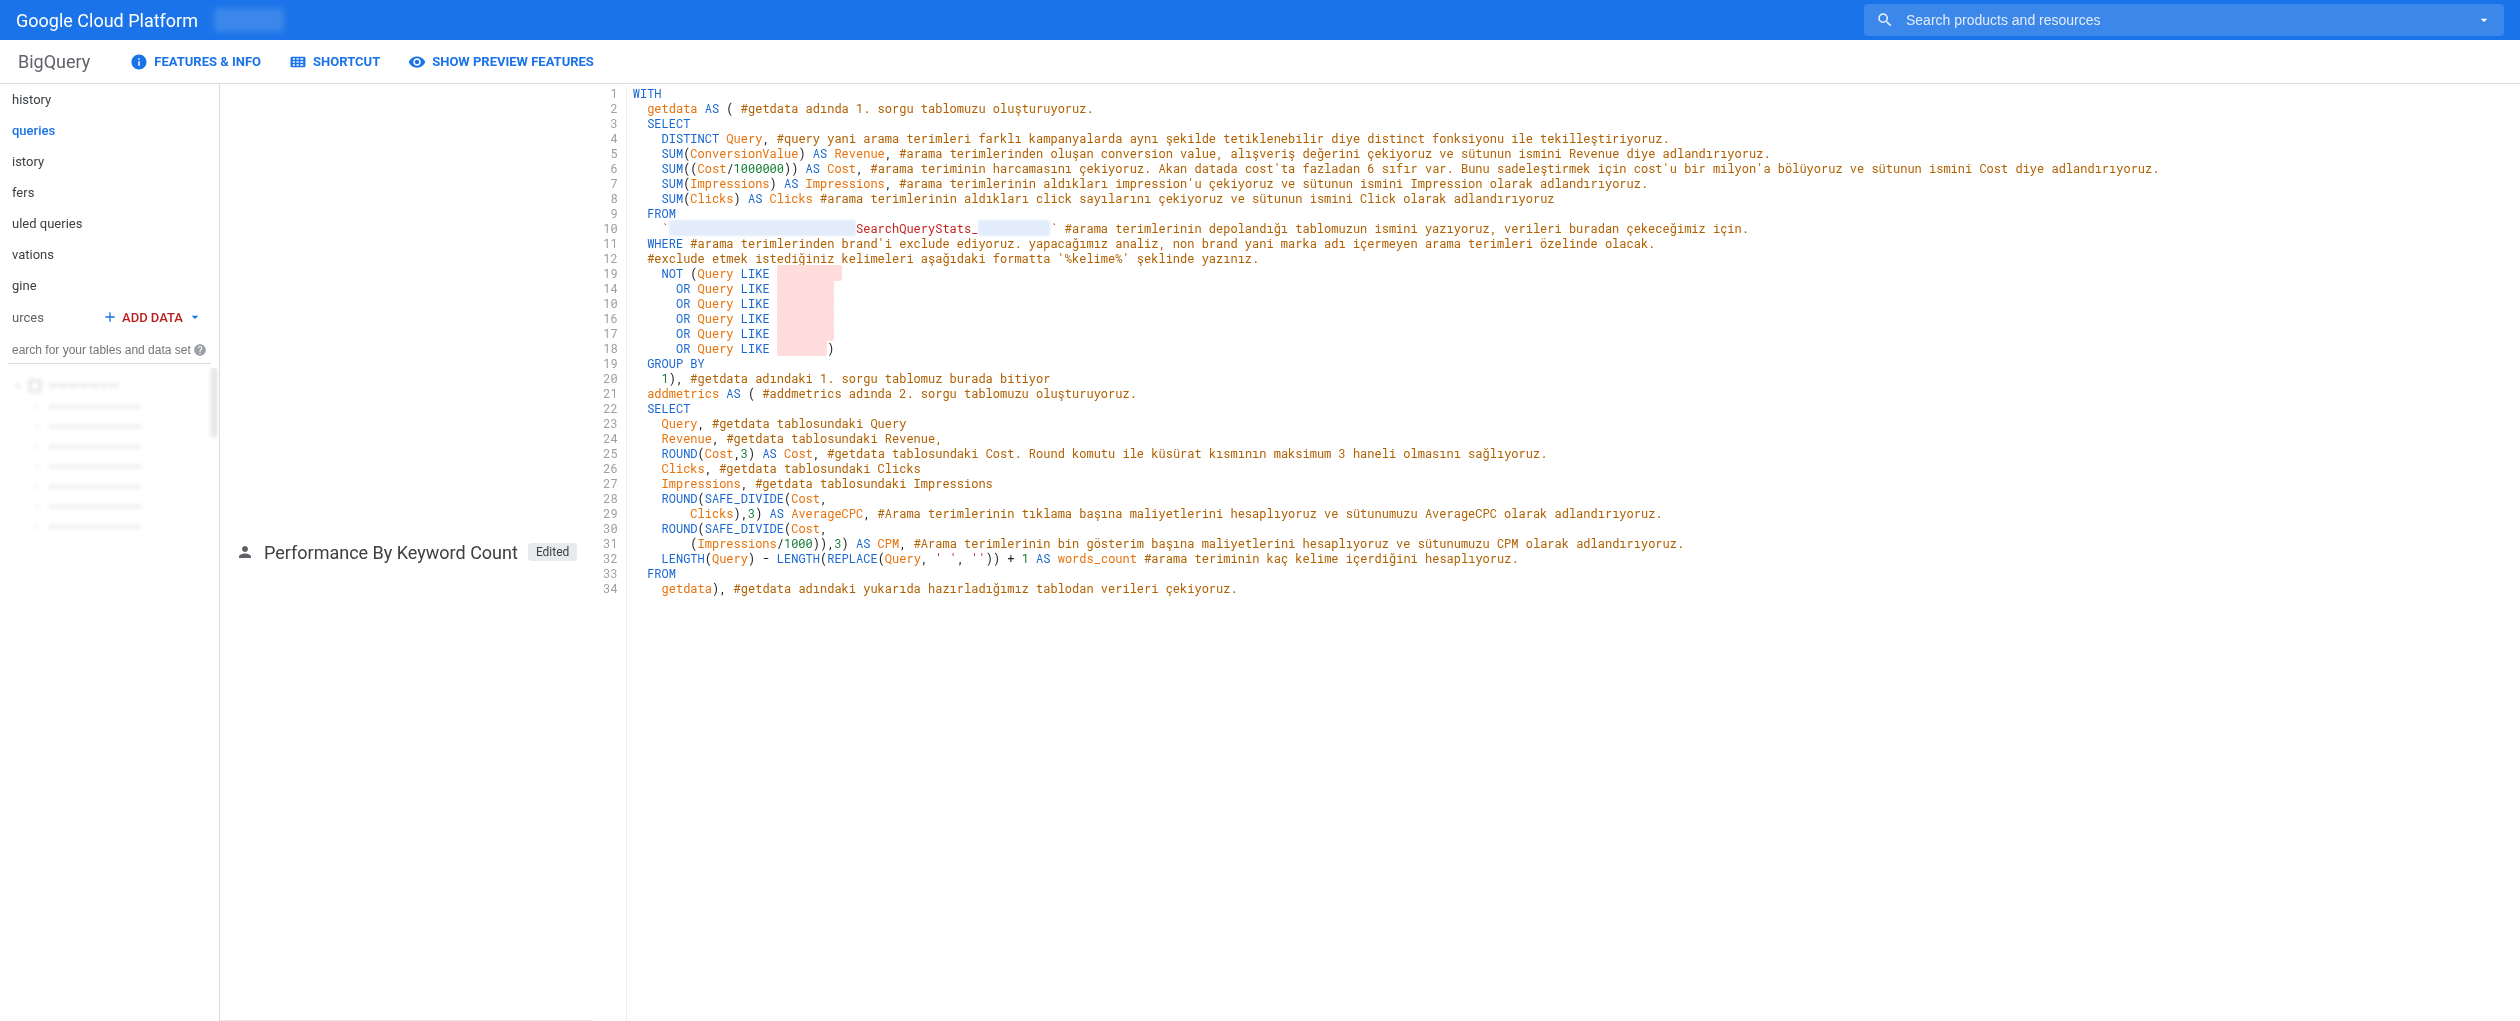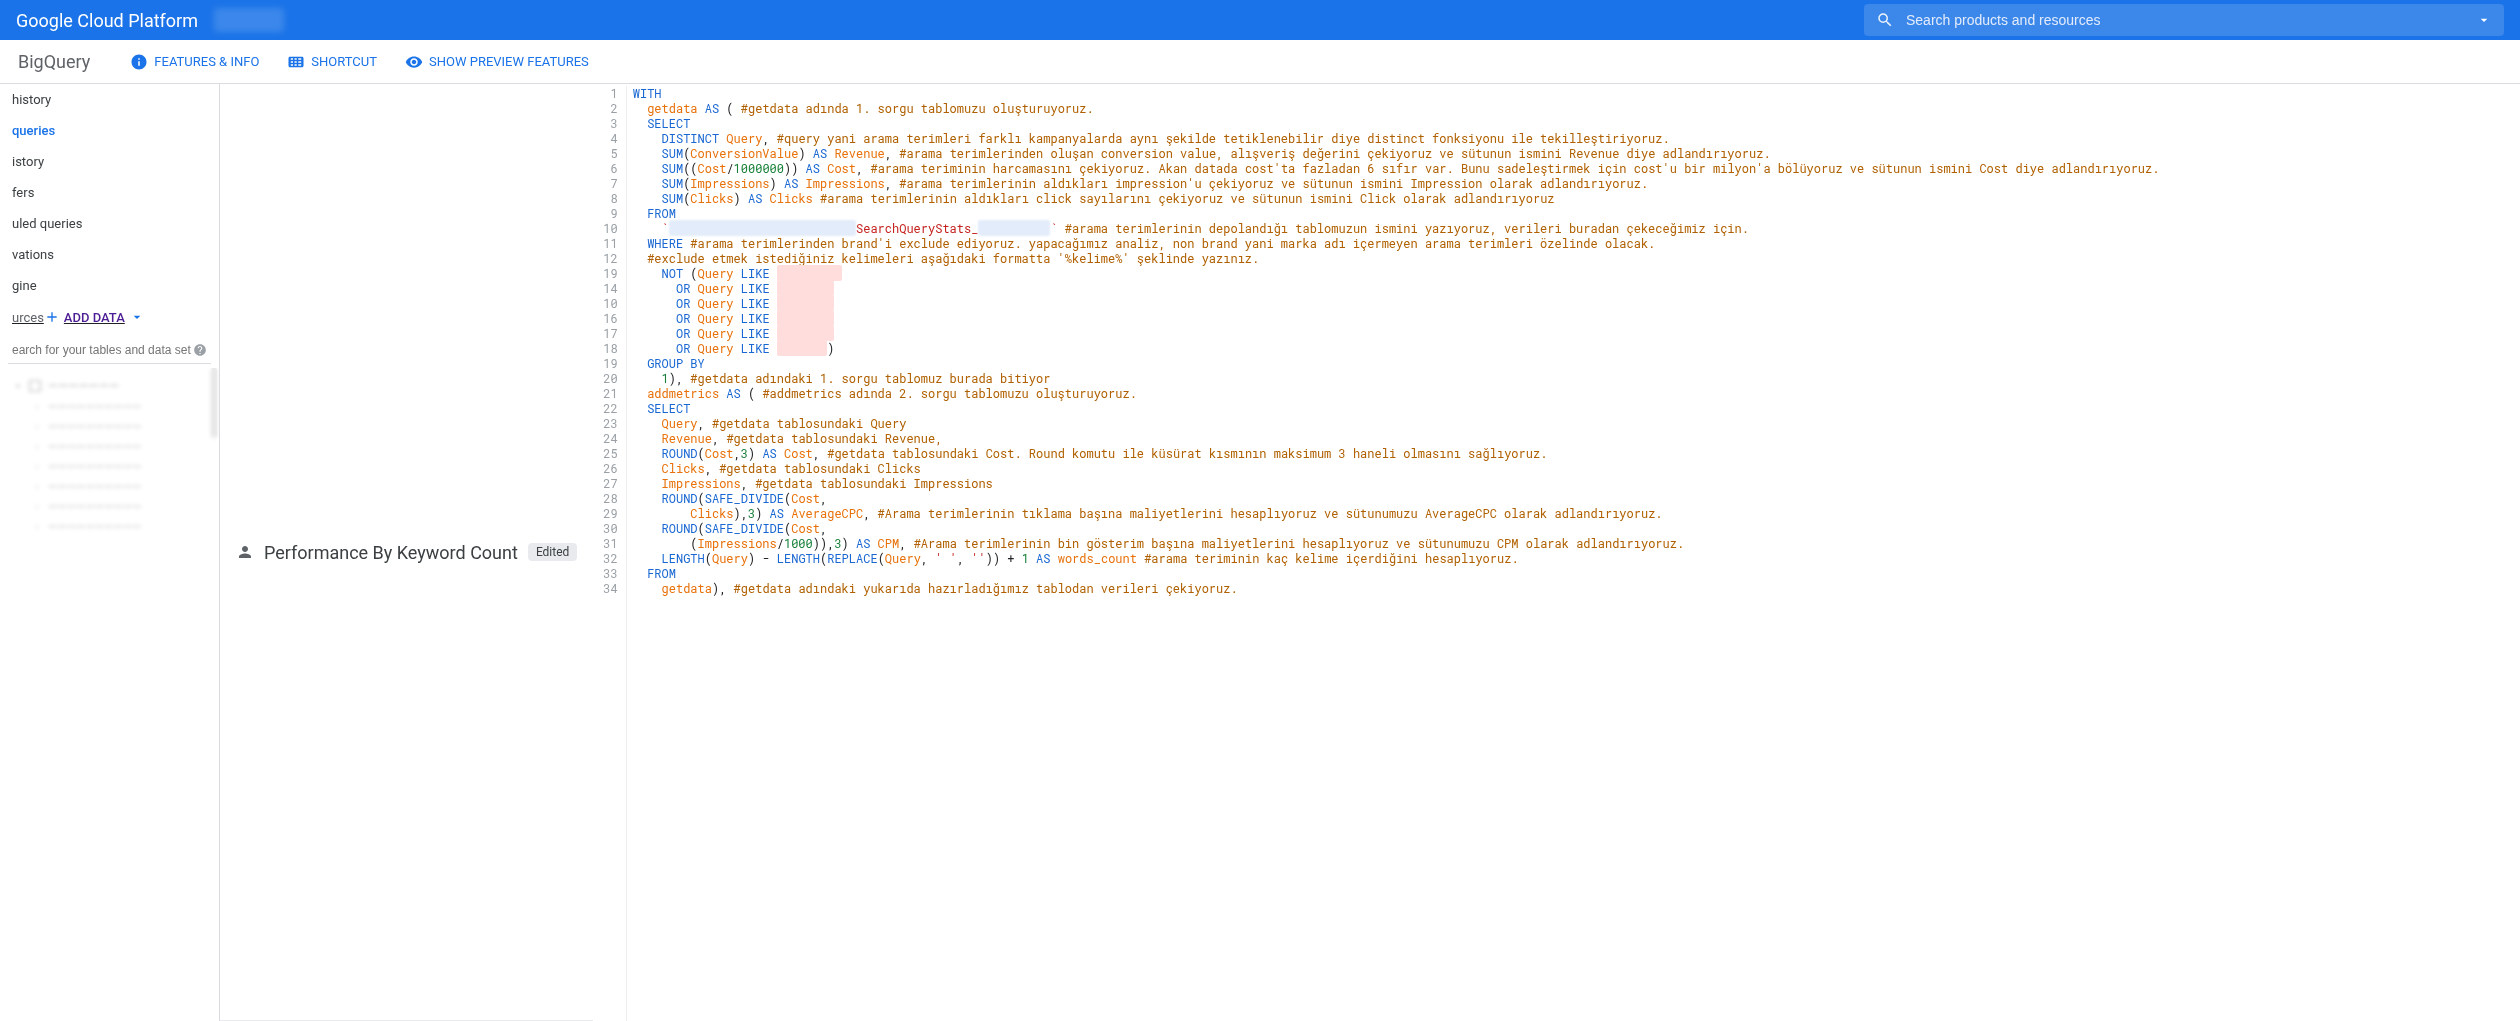--- a/index.html
+++ b/index.html
@@ -8,29 +8,29 @@
 .header-title { font-size: 18px; font-weight: 400; margin-right: 16px; }
 .header-blur { width: 70px; height: 24px; background: rgba(255,255,255,0.15); filter: blur(3px); border-radius: 3px; }
 .search-wrap { margin-left: auto; display: flex; align-items: center; background: #3b87ea; border-radius: 4px; height: 32px; width: 640px; padding: 0 12px; }
 .search-icon { width: 18px; height: 18px; margin-right: 12px; fill: #fff; opacity: 0.9; }
 .search-input { background: transparent; border: none; outline: none; color: #0f172a; font-size: 14px; flex: 1; }
 .search-input::placeholder { color: #e3ecfb; }
 .chevron-down { width: 16px; height: 16px; fill: #fff; margin-left: 12px; }
 
 .subheader { height: 44px; border-bottom: 1px solid #dadce0; display: flex; align-items: center; padding: 0 12px; }
 .product-name { font-size: 18px; color: #5f6368; margin-right: 40px; padding-left: 6px; }
-.action-btn { display: flex; align-items: center; color: #1a73e8; font-size: 13px; font-weight: 400; margin-right: 28px; cursor: pointer; text-align: center; }
+.action-btn { display: flex; align-items: center; color: #1a73e8; font-size: 13px; font-weight: 700; margin-right: 28px; cursor: pointer; text-align: center; }
 .action-btn svg { width: 18px; height: 18px; fill: #1a73e8; margin-right: 6px; }
 
 .body-wrap { display: flex; height: calc(100vh - 84px); }
 .sidebar { width: 220px; border-right: 1px solid #dadce0; display: flex; flex-direction: column; overflow: hidden; }
 .sidebar-item { padding: 8px 12px; font-size: 13px; color: #3c4043; cursor: pointer; }
 .sidebar-item.active { color: #1a73e8; font-weight: 500; }
-.add-data-row { display: flex; align-items: center; justify-content: flex-start; padding: 8px 12px; text-decoration: underline; }
-.add-data-btn { color: #4c1d95; font-weight: 500; font-size: 13px; display: flex; align-items: center; cursor: pointer; }
+.add-data-row { display: flex; align-items: center; justify-content: space-between; padding: 8px 12px; }
+.add-data-btn { color: #b91c1c; font-weight: 500; font-size: 13px; display: flex; align-items: center; cursor: pointer; }
 .add-data-btn svg { width: 16px; height: 16px; fill: #1a73e8; margin-right: 4px; }
 .sidebar-search { margin: 4px 8px; position: relative; }
 .sidebar-search input { width: 100%; border: none; border-bottom: 1px solid #dadce0; padding: 6px 20px 6px 4px; font-size: 12px; outline: none; color: #5f6368; }
 .sidebar-search svg { position: absolute; right: 4px; top: 6px; width: 14px; height: 14px; fill: #9aa0a6; }
 .tree { padding: 6px 8px; flex: 1; overflow: auto; position: relative; }
 .tree::after { content: ''; position: absolute; inset: 0; background: rgba(255,255,255,0.55); backdrop-filter: blur(2px); pointer-events: none; }
 .tree-project { display: flex; align-items: center; padding: 4px; font-size: 13px; color: #3c4043; }
 .tree-project svg { width: 12px; height: 12px; margin-right: 4px; fill: #5f6368; }
 .tree-dataset { display: flex; align-items: center; padding: 3px 4px 3px 24px; font-size: 12px; color: #5f6368; }
 .tree-dataset svg { width: 10px; height: 10px; margin-right: 6px; fill: #9aa0a6; }

